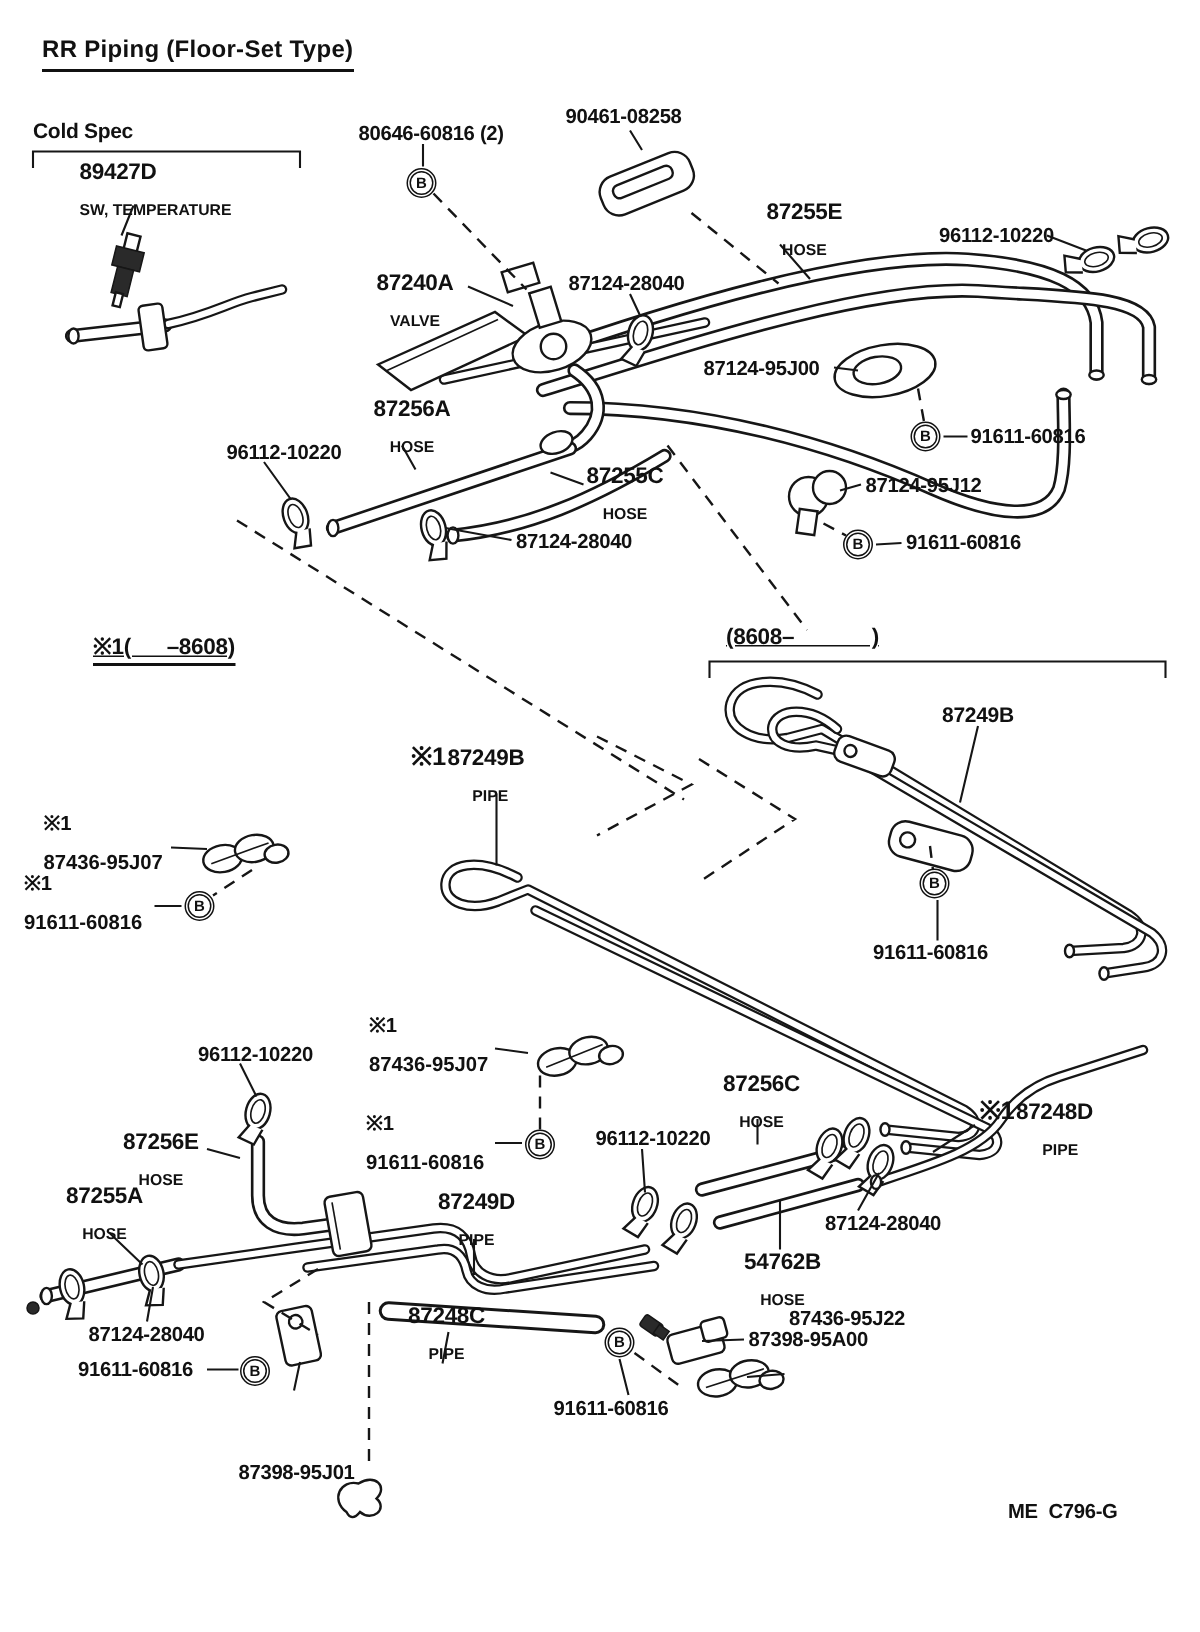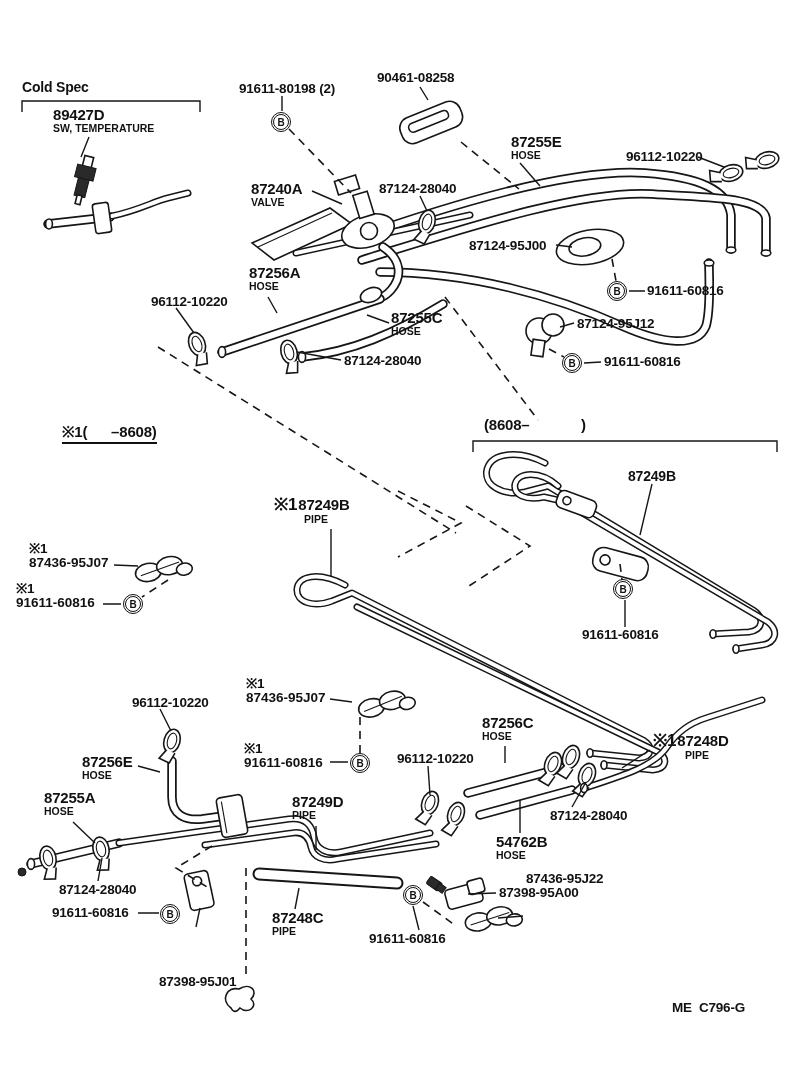--- a/index.html
+++ b/index.html
@@ -1,23 +1,23 @@
 <!DOCTYPE html>
 <html><head>
 <meta charset="utf-8">
 <style>
   html,body{margin:0;padding:0;background:#fff;}
   .stage{position:relative;width:800px;height:1088px;background:#fff;overflow:hidden;
          font-family:"Liberation Sans",sans-serif;color:#111;}
   .stage svg{position:absolute;left:0;top:0;}
   .lbl{position:absolute;font-weight:bold;font-size:13.5px;letter-spacing:-0.2px;white-space:pre;line-height:1.05;}
   .lbl.big .pn{font-size:15px;}
-  .lbl .sub{display:block;font-size:10.5px;letter-spacing:0;margin-top:0px;}
+  .lbl .sub{display:block;font-size:10.5px;letter-spacing:0;margin-top:12px;text-align:center;}
   .lbl.title{font-size:16px;border-bottom:2.5px solid #111;padding-bottom:3px;letter-spacing:0.2px;}
-  .lbl.variant{font-size:15px;}
+  .lbl.variant{font-size:15px;text-decoration:underline;}
   .lbl.variant.u{border-bottom:2px solid #111;padding-bottom:2px;}
   .star{font-size:17px;margin-right:1px;}
   .bsym{position:absolute;width:20px;height:20px;border:1.6px solid #111;border-radius:50%;
         background:#fff;display:flex;align-items:center;justify-content:center;box-sizing:border-box;}
   .bsym::after{content:"";position:absolute;inset:1px;border:1.2px solid #111;border-radius:50%;}
   .bsym span{font-size:10px;font-weight:bold;position:relative;z-index:1;}
   
   .to{stroke:#161616;stroke-width:9.5;fill:none;stroke-linecap:round;stroke-linejoin:round;}
   .ti{stroke:#fff;stroke-width:6;fill:none;stroke-linecap:round;stroke-linejoin:round;}
   .po{stroke:#161616;stroke-width:7;fill:none;stroke-linecap:round;stroke-linejoin:round;}
@@ -252,24 +252,25 @@
     M473,452 L473,441 L777,441 L777,452"></path>
 
   <path class="dash" d="
     M289,129 L351,193  M461,142 L519,189  M158,347 L456,533
     M398,491 L461,523 L398,557  M445,297 L538,420  M466,506 L530,546 L466,588
     M168,580 L142,597  M612,259 L616,281  M549,349 L564,357
     M620,564 L622,580  M360,717 L360,753  M246,868 L246,978
     M423,902 L456,926  M212,846 L176,868 L212,890"></path>
 </svg>
 
+<div class="lbl title" style="left:28px;top:26px">RR Piping (Floor-Set Type)</div>
 <div class="lbl" style="left:22px;top:80px;font-size:14px">Cold Spec</div>
 <div class="lbl big" style="left:53px;top:107px"><span class="pn">89427D</span><span class="sub">SW, TEMPERATURE</span></div>
 
-<div class="lbl" style="left:239px;top:82px">91611-80198 (2)</div>
+<div class="lbl" style="left:239px;top:82px">80646-60816 (2)</div>
 <div class="lbl" style="left:377px;top:71px">90461-08258</div>
 <div class="lbl big" style="left:511px;top:134px"><span class="pn">87255E</span><span class="sub">HOSE</span></div>
 <div class="lbl" style="left:626px;top:150px">96112-10220</div>
 <div class="lbl big" style="left:251px;top:181px"><span class="pn">87240A</span><span class="sub">VALVE</span></div>
 <div class="lbl" style="left:379px;top:182px">87124-28040</div>
 <div class="lbl" style="left:469px;top:239px">87124-95J00</div>
 <div class="lbl" style="left:647px;top:284px">91611-60816</div>
 <div class="lbl big" style="left:249px;top:265px"><span class="pn">87256A</span><span class="sub">HOSE</span></div>
 <div class="lbl" style="left:151px;top:295px">96112-10220</div>
 <div class="lbl big" style="left:391px;top:310px"><span class="pn">87255C</span><span class="sub">HOSE</span></div>
@@ -296,21 +297,21 @@
 <div class="lbl" style="left:550px;top:809px">87124-28040</div>
 <div class="lbl big" style="left:496px;top:834px"><span class="pn">54762B</span><span class="sub">HOSE</span></div>
 
 <div class="lbl big" style="left:82px;top:754px"><span class="pn">87256E</span><span class="sub">HOSE</span></div>
 <div class="lbl big" style="left:44px;top:790px"><span class="pn">87255A</span><span class="sub">HOSE</span></div>
 <div class="lbl big" style="left:292px;top:794px"><span class="pn">87249D</span><span class="sub">PIPE</span></div>
 
 <div class="lbl" style="left:59px;top:883px">87124-28040</div>
 <div class="lbl" style="left:52px;top:906px">91611-60816</div>
 <div class="lbl" style="left:159px;top:975px">87398-95J01</div>
-<div class="lbl big" style="left:272px;top:910px"><span class="pn">87248C</span><span class="sub">PIPE</span></div>
+<div class="lbl big" style="left:272px;top:870px"><span class="pn">87248C</span><span class="sub">PIPE</span></div>
 <div class="lbl" style="left:369px;top:932px">91611-60816</div>
 <div class="lbl" style="left:499px;top:886px">87398-95A00</div>
 <div class="lbl" style="left:526px;top:872px">87436-95J22</div>
 
 <div class="lbl" style="left:672px;top:1001px">ME  C796-G</div>
 
 <div class="bsym" style="left:271px;top:112px">
       <span>B</span>
     </div>
 <div class="bsym" style="left:607px;top:281px">

